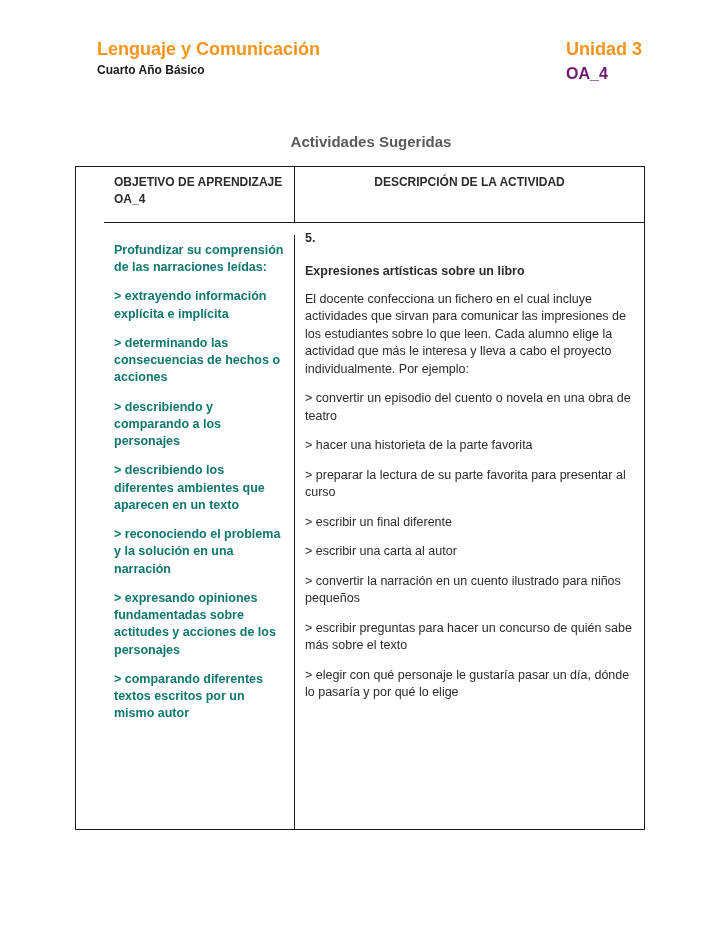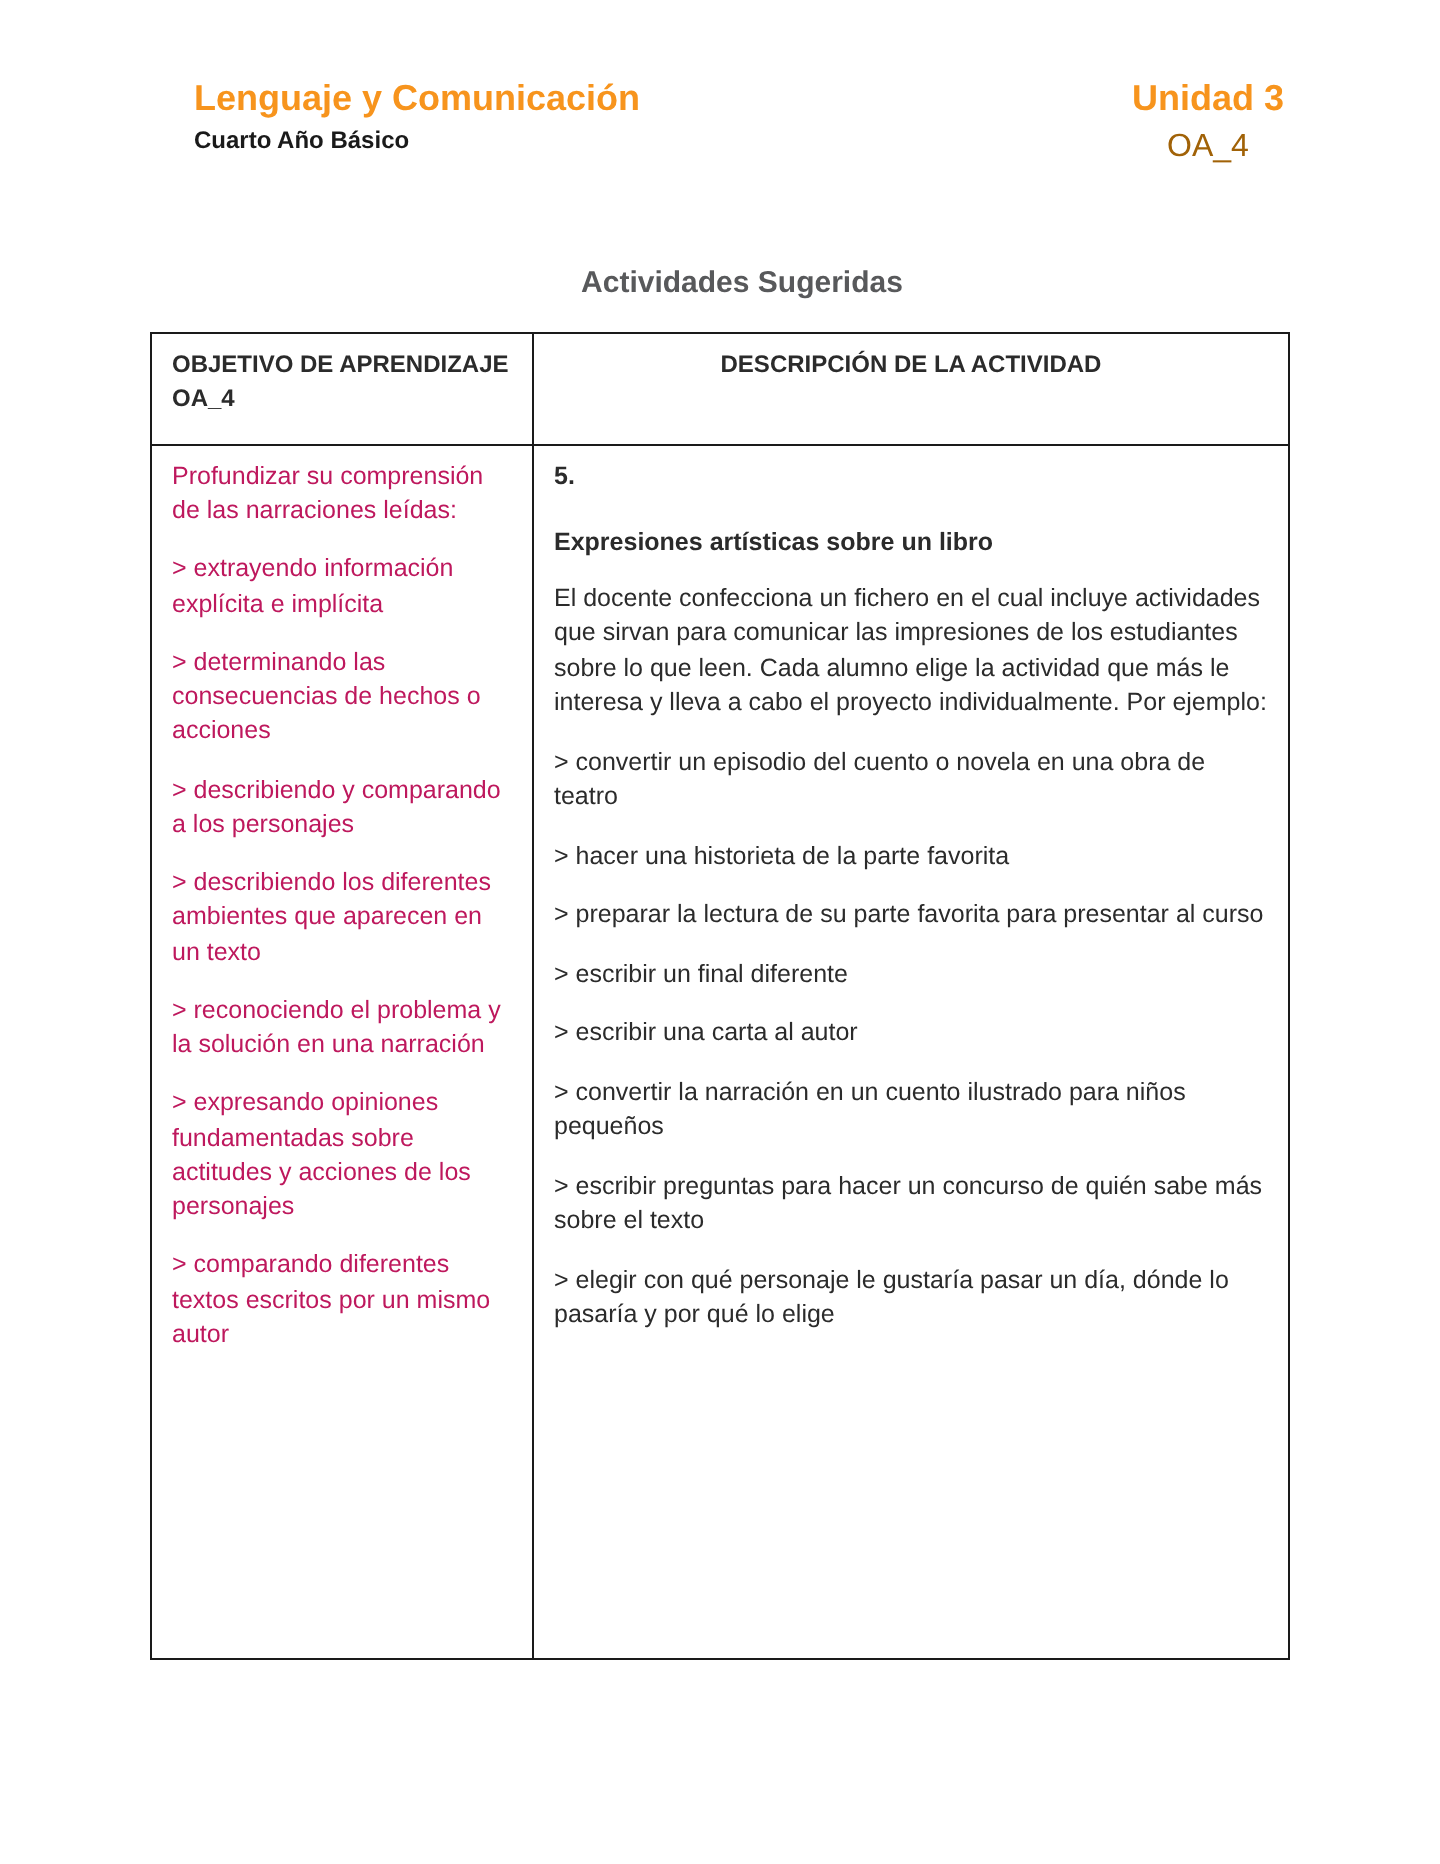--- a/index.html
+++ b/index.html
@@ -44,41 +44,41 @@
     font-weight: bold;
     color: #1a1a1a;
   }
   .header-unit {
     font-size: 18px;
     font-weight: bold;
     color: #F7941D;
   }
   .header-oa {
     font-size: 16px;
-    font-weight: normal;
-    color: #a16207;
-    text-align: center;
+    font-weight: bold;
+    color: #701a75;
   }
 
   
   .page-title {
     text-align: center;
     font-size: 15px;
     font-weight: bold;
     color: #58595B;
     margin-top: 48px;
     margin-bottom: 16px;
     padding-left: 22px;
   }
 
   
   .activity-table {
     margin: 0 75px;
     border: 1px solid #1a1a1a;
     width: 570px;
+    padding-left: 28px;
   }
 
   .t-row {
     display: grid;
     grid-template-columns: 191px 1fr;
   }
   .t-row.header-row {
     border-bottom: 1px solid #1a1a1a;
   }
 
@@ -96,23 +96,24 @@
     line-height: 1.4;
   }
   .header-row .col1 { text-align: left; padding-bottom: 14px; }
   .header-row .col2 { text-align: center; padding-bottom: 14px; }
 
   .body-row { min-height: 606px; }
 
   
   .objective-cell {
     font-size: 12.5px;
-    font-weight: normal;
+    font-weight: bold;
     line-height: 1.38;
-    color: #be185d;
+    color: #0f766e;
+    margin-top: 12px;
   }
   .objective-cell p { margin-bottom: 12px; }
   .objective-cell [data-name="objective-item"] { margin-bottom: 12px; }
 
   
   .activity-cell {
     font-size: 12.5px;
     line-height: 1.4;
     color: #2b2b2b;
   }

